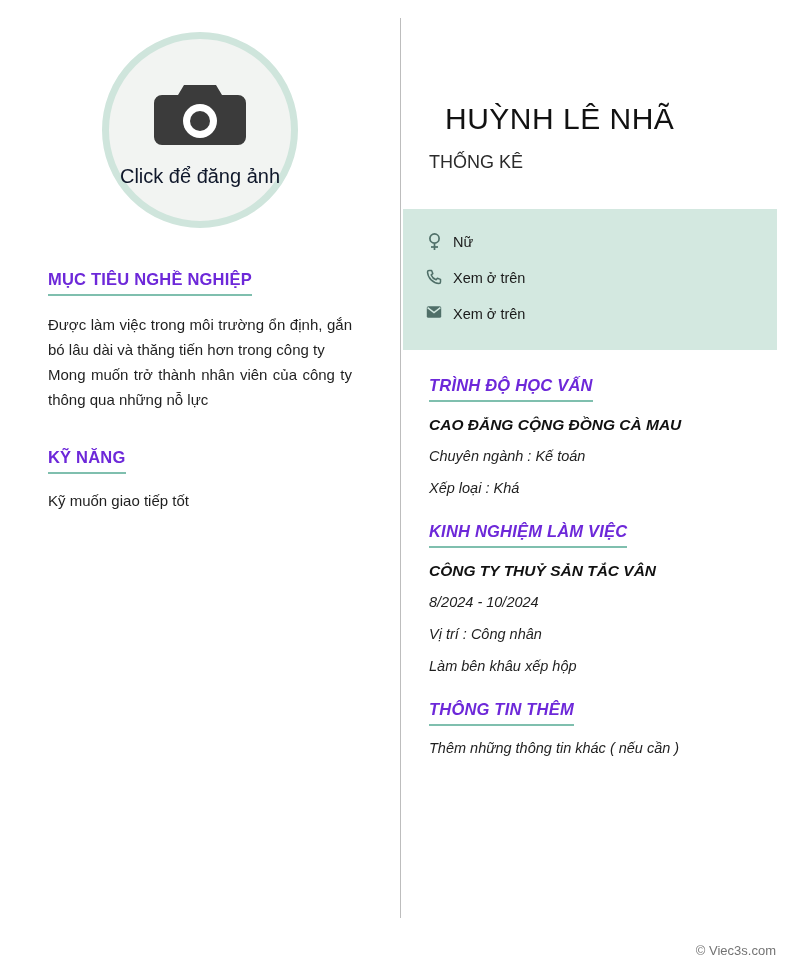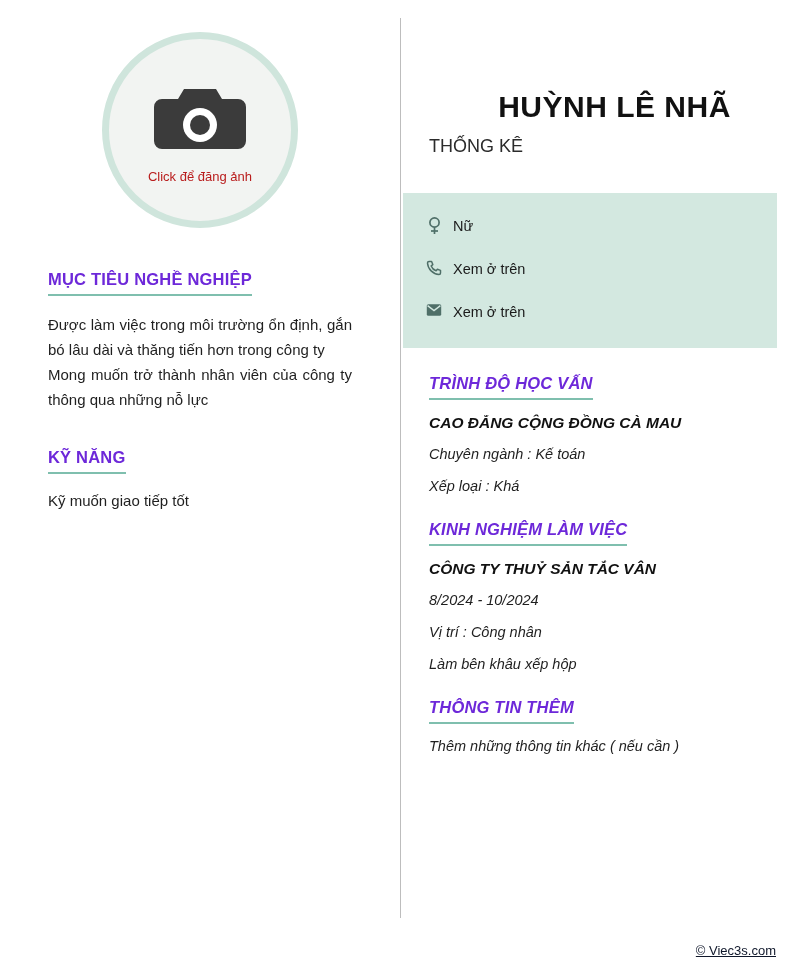--- a/index.html
+++ b/index.html
@@ -42,22 +42,22 @@
     border: 7px solid #cfe5dc;
     display: flex;
     flex-direction: column;
     align-items: center;
     justify-content: center;
     cursor: pointer;
   }
   .cam-icon { margin-top: 4px; }
   .photo-label {
     margin-top: 12px;
-    font-size: 13px;
-    color: #b91c1c;
+    font-size: 20px;
+    color: #0f172a;
   }
 
   .sec-title {
     font-size: 16.5px;
     font-weight: bold;
     color: #6d28d9;
     letter-spacing: .2px;
     margin: 0;
     padding-bottom: 5px;
     display: inline-block;
@@ -89,43 +89,42 @@
     left: 401px; top: 0;
     width: 399px;
     height: 972px;
     padding: 0;
   }
   .name-block {
     padding: 86px 0 0 28px;
   }
   .full-name {
     font-size: 30px;
-    font-weight: bold;
+    font-weight: normal;
     letter-spacing: .5px;
     color: #111;
-    margin: 4px;
-    text-align: center;
+    margin: 16px;
   }
   .job-title {
     margin-top: 12px;
     font-size: 18px;
     color: #2b2b2b;
   }
 
   .info-card {
     margin-top: 36px;
     margin-left: 2px;
     width: 374px;
     background: #d3e8e0;
     padding: 16px 20px 18px 20px;
   }
   .info-grid {
     display: grid;
     grid-template-columns: 1fr 1fr;
-    row-gap: 8px;
+    row-gap: 1px;
   }
   .info-row {
     display: flex;
     align-items: flex-start;
     padding: 7px 0;
     font-size: 14.5px;
     color: #1b1b1b;
   }
   .info-row.full { grid-column: 1 / span 2; }
   .info-ico {
@@ -153,23 +152,22 @@
     font-size: 14.5px;
     color: #1f1f1f;
     margin-bottom: 16px;
   }
 
   .footer {
     position: absolute;
     right: 24px;
     bottom: 14px;
     font-size: 13px;
-    color: #0f172a;
+    color: #737373;
     font-family: "Liberation Sans", sans-serif;
-    text-decoration: underline;
   }
 </style>
 </head>
 <body>
 
 <div class="page">
 
   <div class="divider"></div>
 
   <div class="left">

